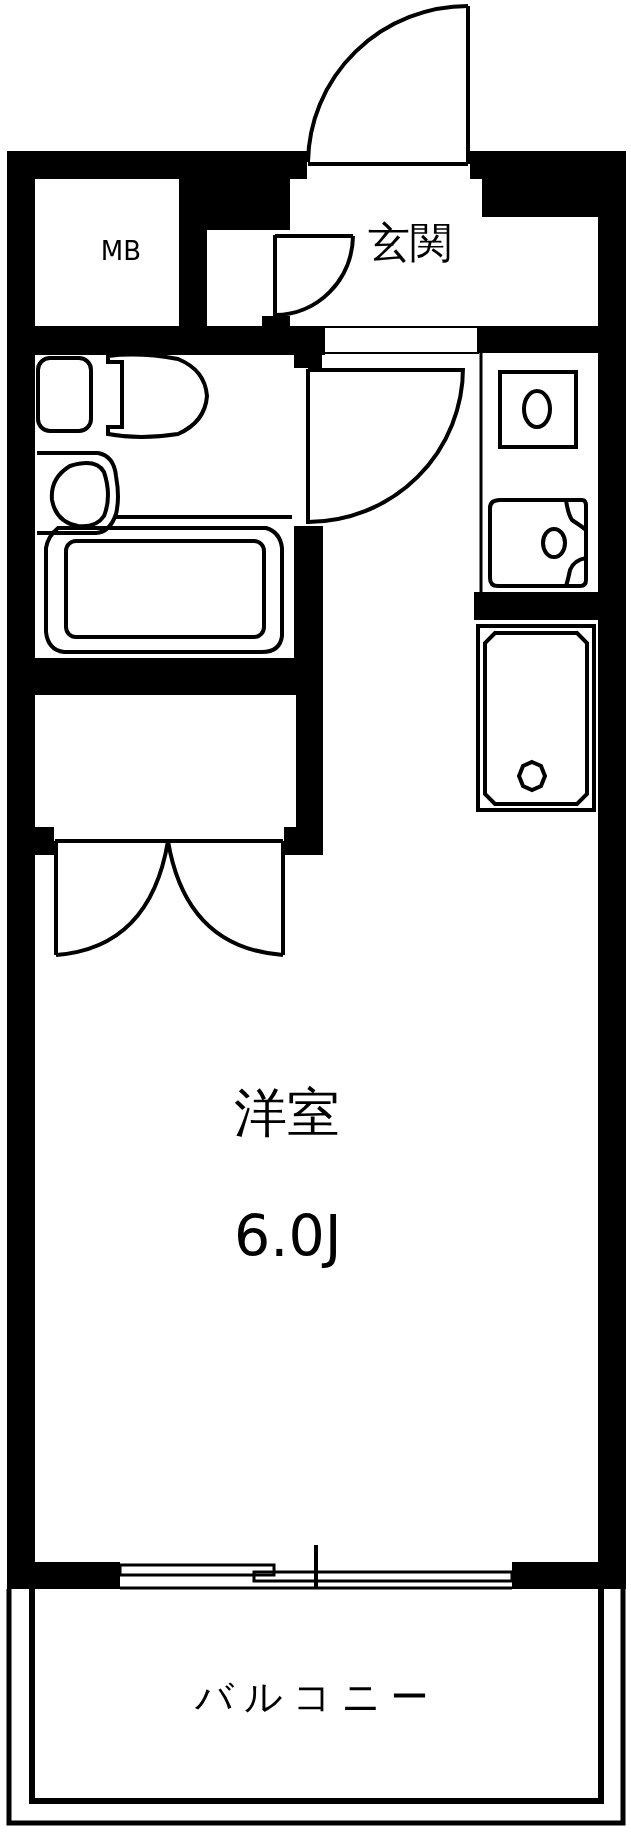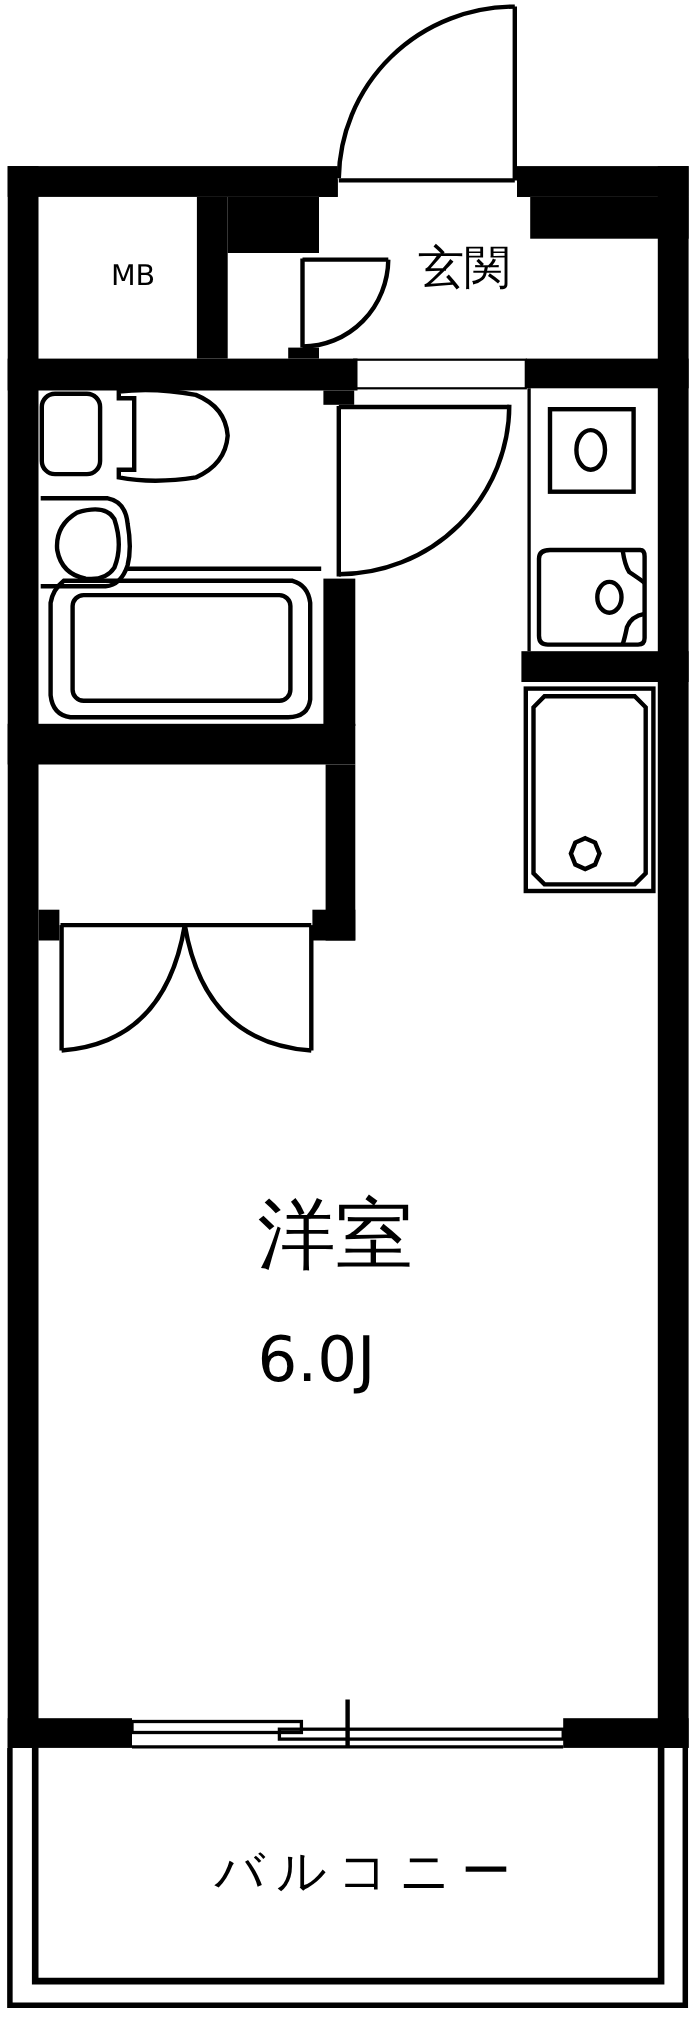--- a/index.html
+++ b/index.html
@@ -4,24 +4,24 @@
 <style>
   html, body { margin: 0; padding: 0; background: #ffffff; }
   body { width: 631px; height: 1834px; position: relative; overflow: hidden;
          font-family: "DejaVu Sans", "Liberation Sans", sans-serif; }
   #plan { position: absolute; left: 0; top: 0; width: 631px; height: 1834px; }
   .wall { fill: #000000; }
   .line { fill: none; stroke: #000000; stroke-width: 4; }
   .thin { fill: none; stroke: #000000; stroke-width: 3; }
   .label { position: absolute; color: #000000; white-space: nowrap; line-height: 1; }
   .lbl-mb { left: 35px; top: 238px; width: 172px; text-align: center; font-size: 26px; }
-  .lbl-genkan { left: 368px; top: 222px; font-size: 42px; margin-left: 12px; }
-  .lbl-room { left: 234px; top: 1086px; font-size: 71px; }
+  .lbl-genkan { left: 368px; top: 222px; font-size: 42px; }
+  .lbl-room { left: 234px; top: 1086px; font-size: 53px; }
   .lbl-size { left: 234px; top: 1208px; font-size: 57px; }
-  .lbl-balcony { left: 195px; top: 1678px; font-size: 45px; letter-spacing: 10px; }
+  .lbl-balcony { left: 195px; top: 1678px; font-size: 38px; letter-spacing: 10px; }
 </style>
 </head>
 <body>
 
 <svg id="plan" viewBox="0 0 631 1834" xmlns="http://www.w3.org/2000/svg">
 
   <g>
     <rect class="wall" x="7" y="151" width="300" height="28"></rect>
     <rect class="wall" x="470" y="151" width="156" height="28"></rect>
     <rect class="wall" x="482" y="179" width="144" height="38"></rect>

